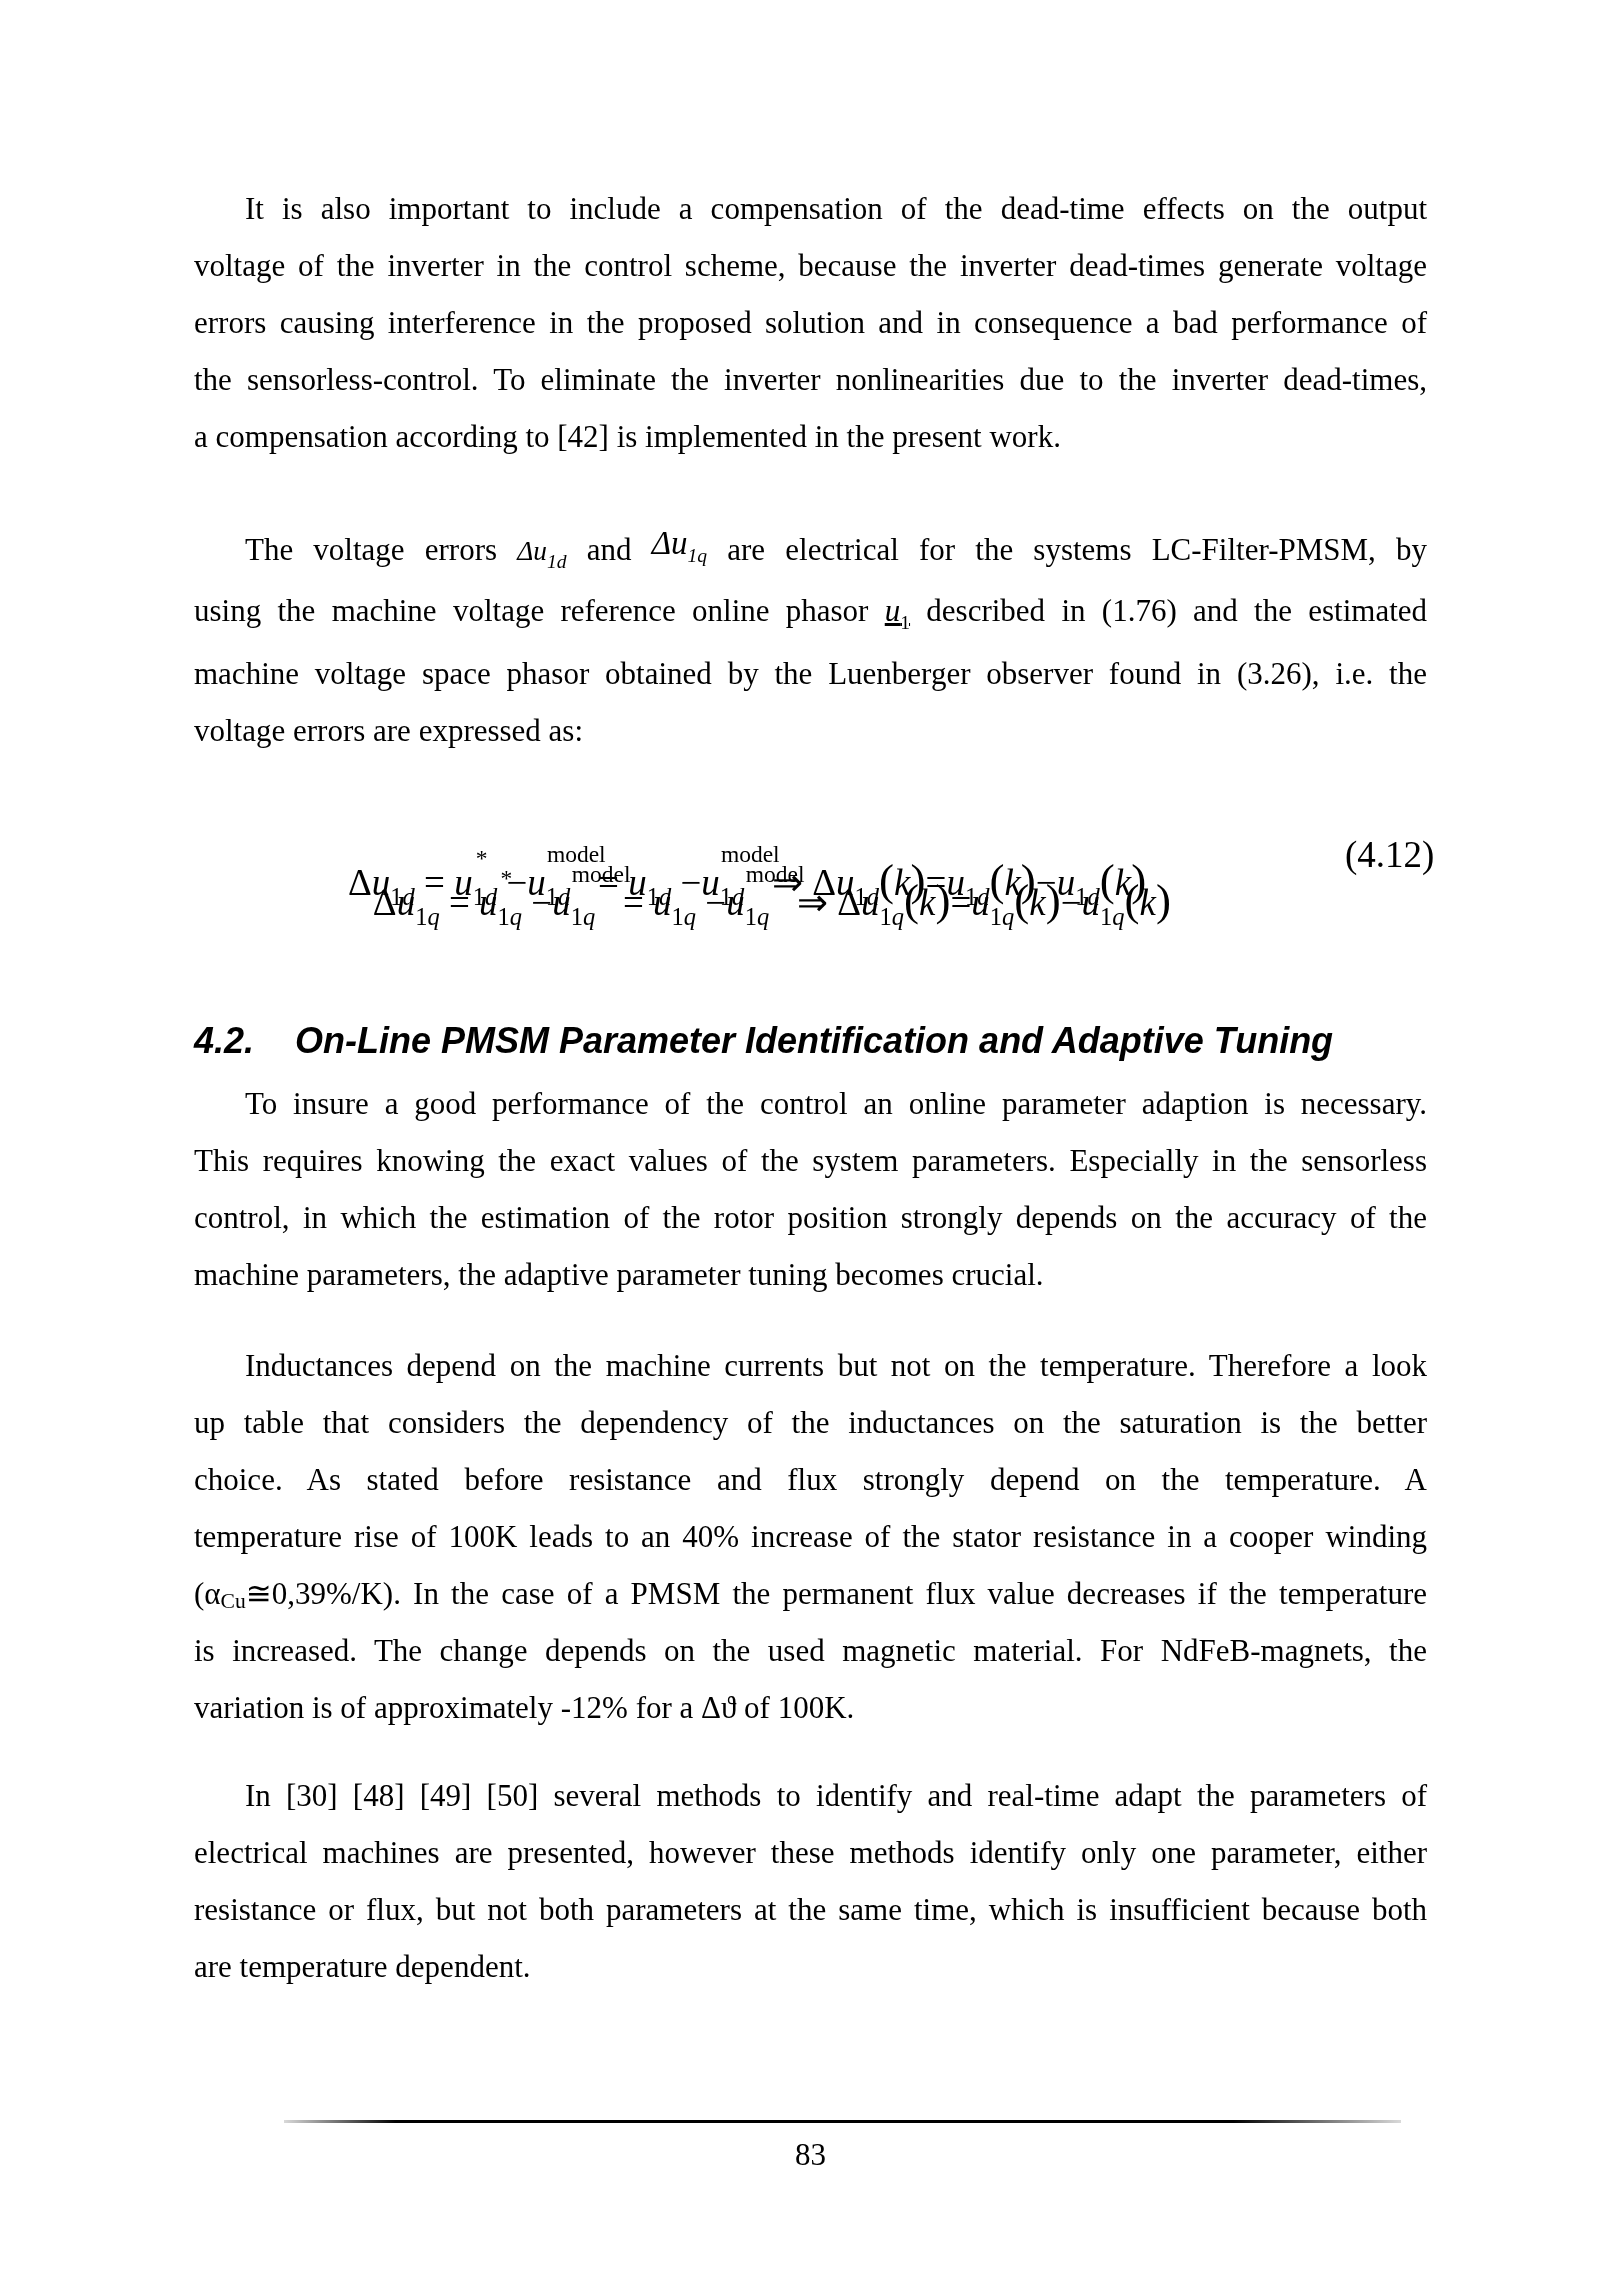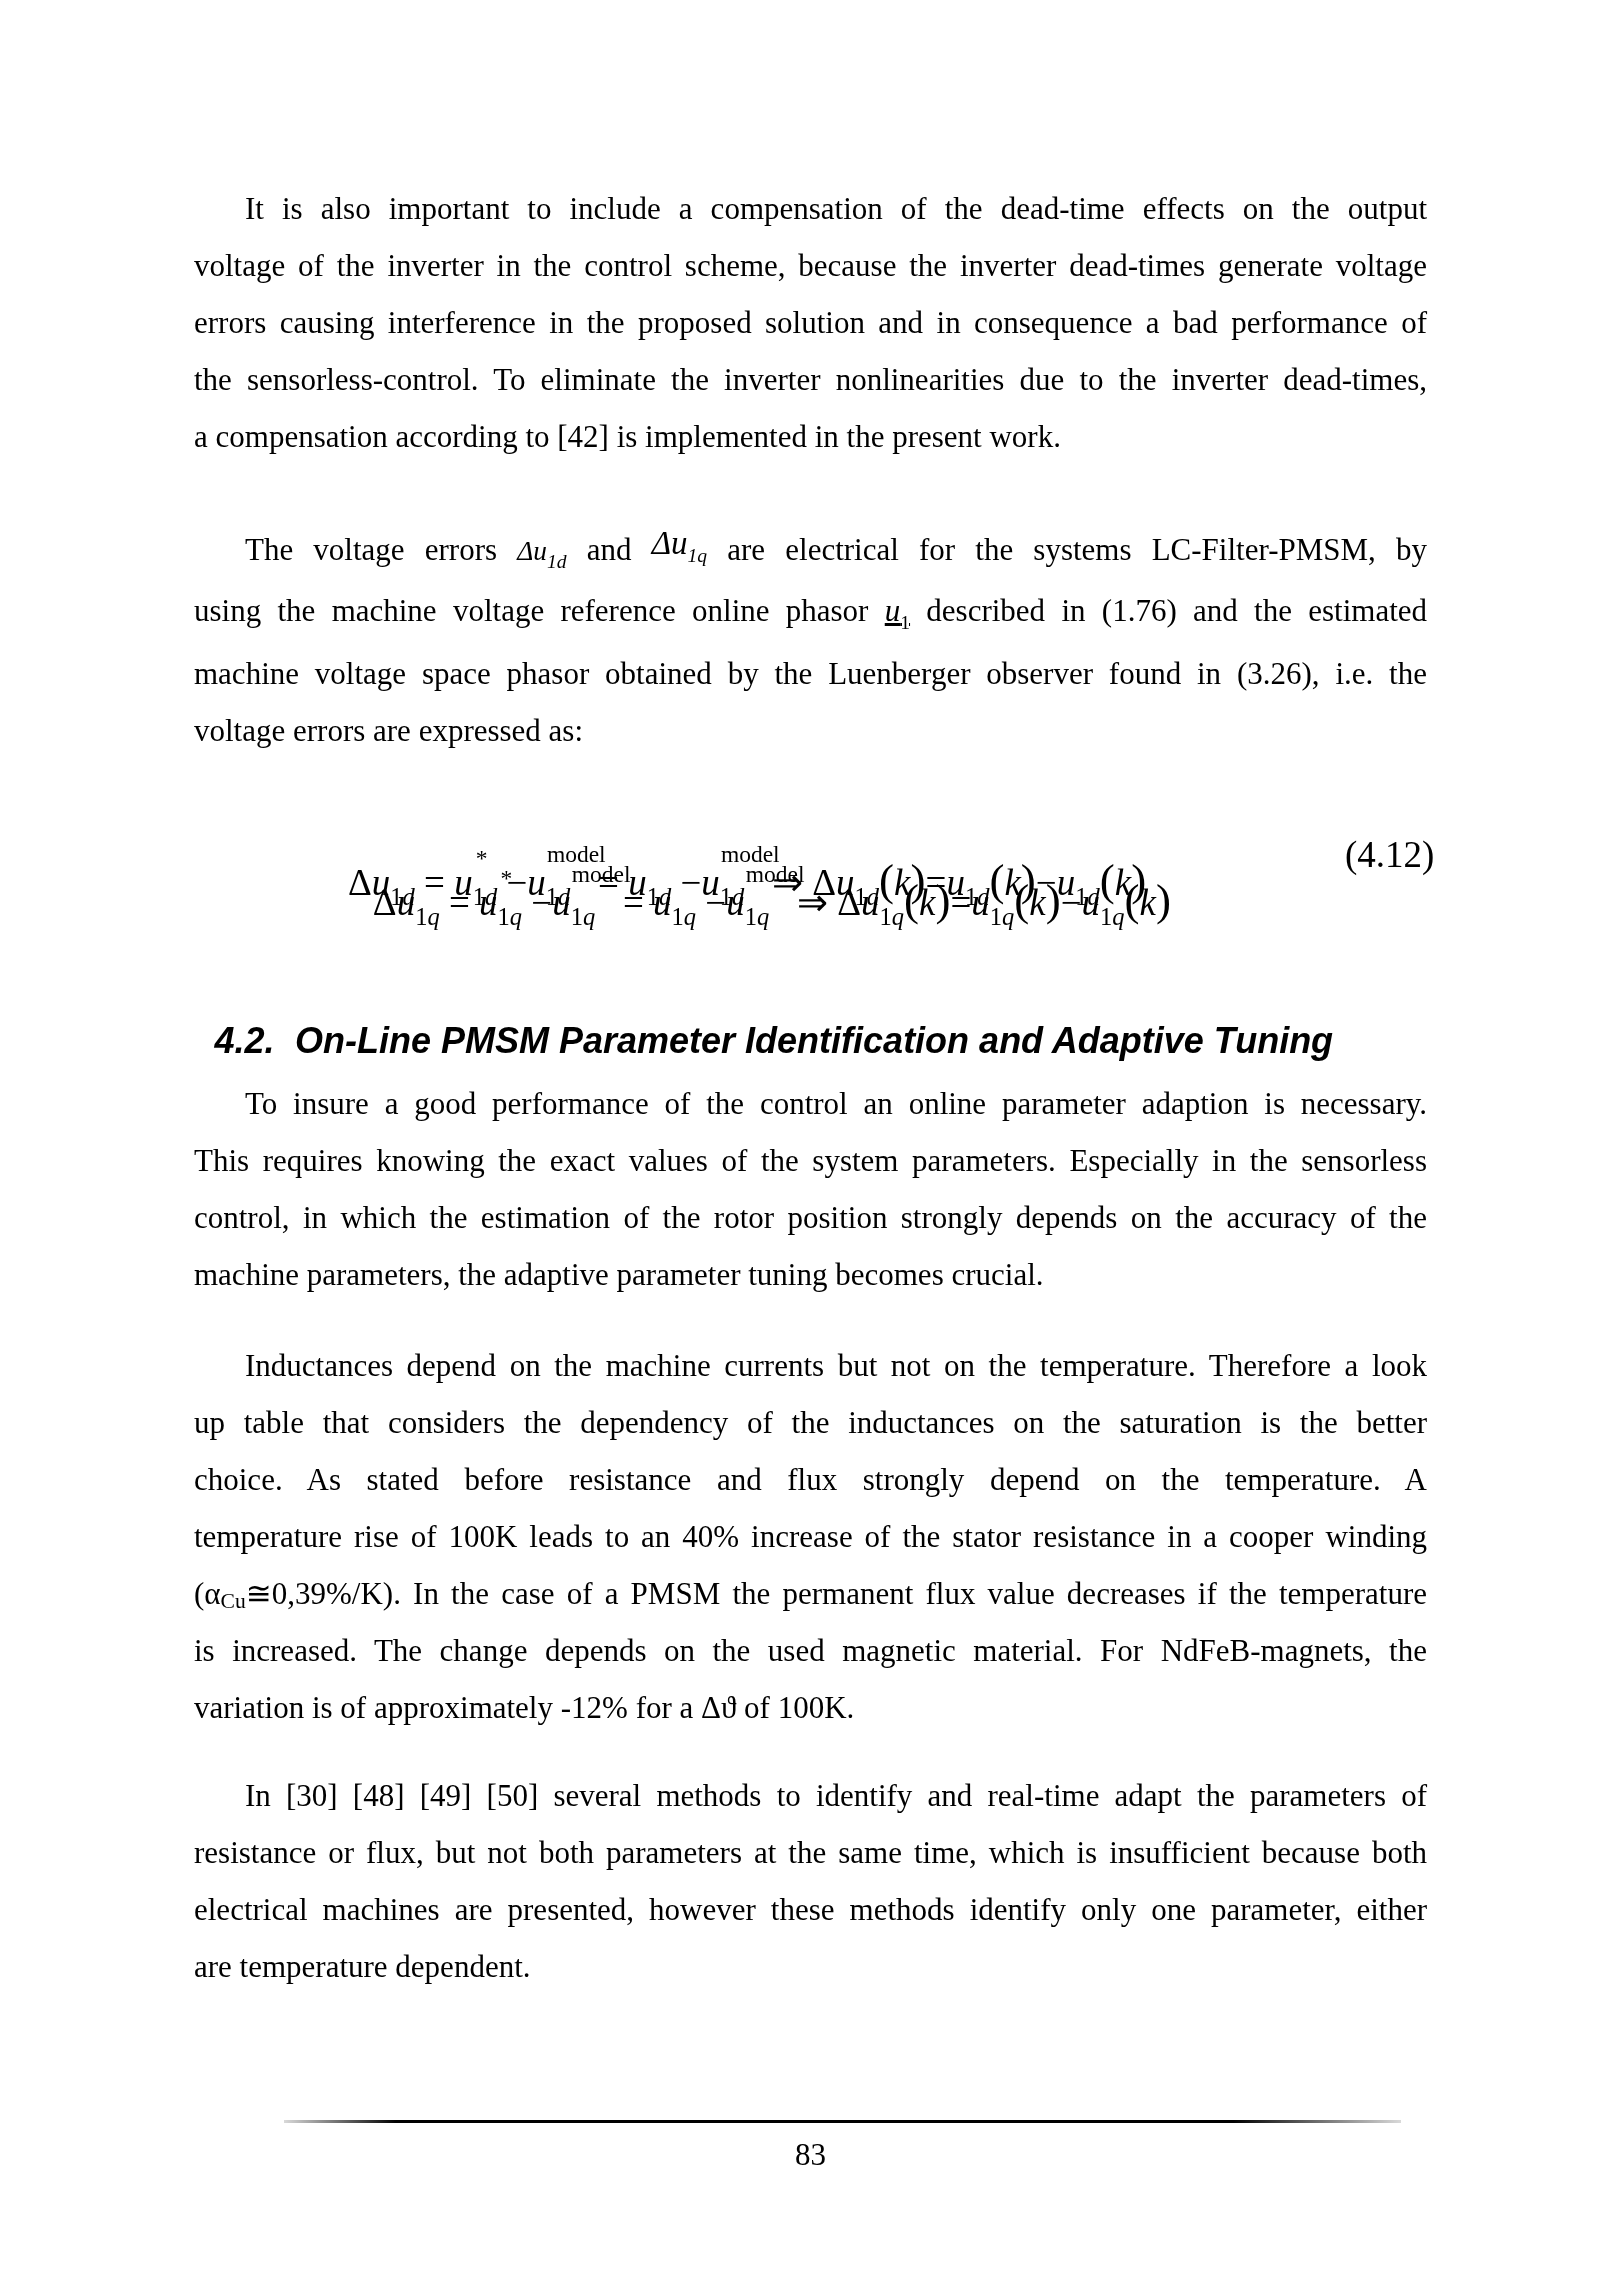--- a/index.html
+++ b/index.html
@@ -13,21 +13,21 @@
   .p .indent { display: inline-block; width: 51px; }
   .line { display: block; text-align: justify; text-align-last: justify; height: 57px; white-space: nowrap; }
   .line.last { text-align-last: left; }
   .m { font-family: "Liberation Serif", serif; font-style: italic; }
   .sub { font-size: 19.6px; vertical-align: -7.8px; }
   .heading {
     position: absolute; left: 194px; top: 1014px;
     font-family: "Liberation Sans", sans-serif; font-weight: bold; font-style: italic;
     font-size: 36px; line-height: 53px; white-space: nowrap;
   }
-  .heading .num { display: inline-block; width: 101px; text-align: center; }
+  .heading .num { display: inline-block; width: 101px; }
   .eq {
     position: absolute; left: 348px; width: 823px;
     font-family: "Liberation Serif", serif; font-size: 37px; white-space: nowrap;
   }
   .eq .v { font-style: italic; }
   .eq .s { font-size: 24.5px; vertical-align: -9.8px; }
   .eq .s i { font-style: italic; }
   .eq .stack { display: inline-block; position: relative; }
   .eq .sup { position: absolute; left: 3.9px; top: -19.6px; font-size: 23.5px; font-style: normal; }
   .eq .sup.star-sup { left: 21.6px; top: -15.7px; }
@@ -107,21 +107,21 @@
     <span class="line">up table that considers the dependency of the inductances on the saturation is the better</span>
     <span class="line">choice. As stated before resistance and flux strongly depend on the temperature. A</span>
     <span class="line">temperature rise of 100K leads to an 40% increase of the stator resistance in a cooper winding</span>
     <span class="line"><span>(α</span><span class="sub" style="font-size:21.6px;vertical-align:-3.9px;">Cu</span><span>≅0,39%/K). In the case of a PMSM the permanent flux value decreases if the temperature</span></span>
     <span class="line">is increased. The change depends on the used magnetic material. For NdFeB-magnets, the</span>
     <span class="line last"><span>variation is of approximately -12% for a</span> <span>Δϑ</span> <span>of 100K.</span></span>
   </div>
 
   <div class="p" style="top:1767px;">
     <span class="line"><span class="indent"></span><span>In [30] [48] [49] [50] several methods to identify and real-time adapt the parameters of</span></span>
+    <span class="line">electrical machines are presented, however these methods identify only one parameter, either</span>
     <span class="line">resistance or flux, but not both parameters at the same time, which is insufficient because both</span>
-    <span class="line">electrical machines are presented, however these methods identify only one parameter, either</span>
     <span class="line last">are temperature dependent.</span>
   </div>
 
   <div class="rule"></div>
   <div class="pagenum">83</div>
 </div>
 
 
 </body></html>

